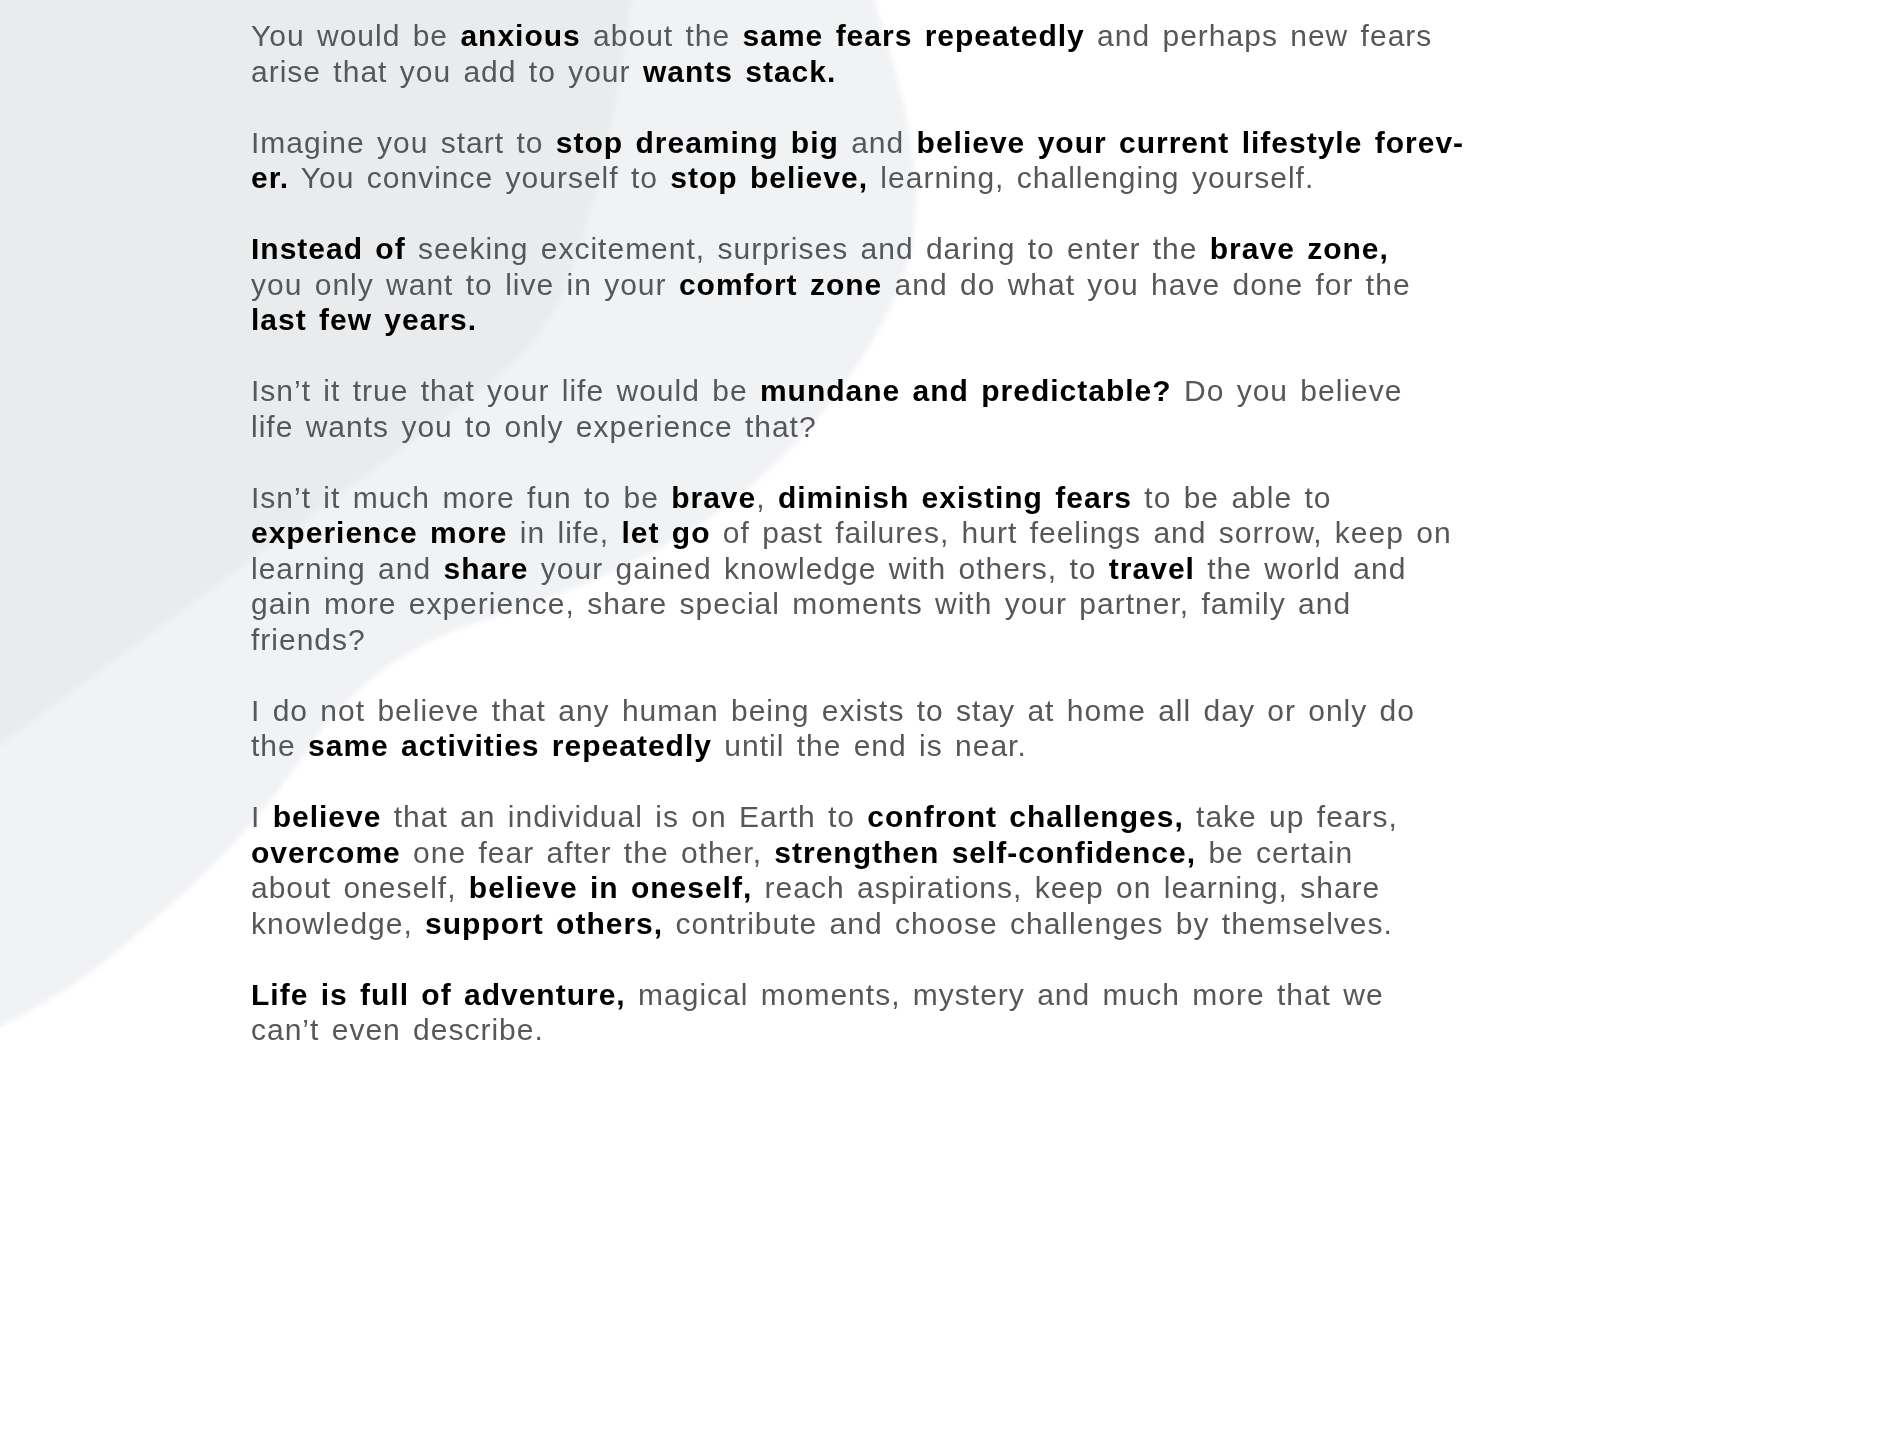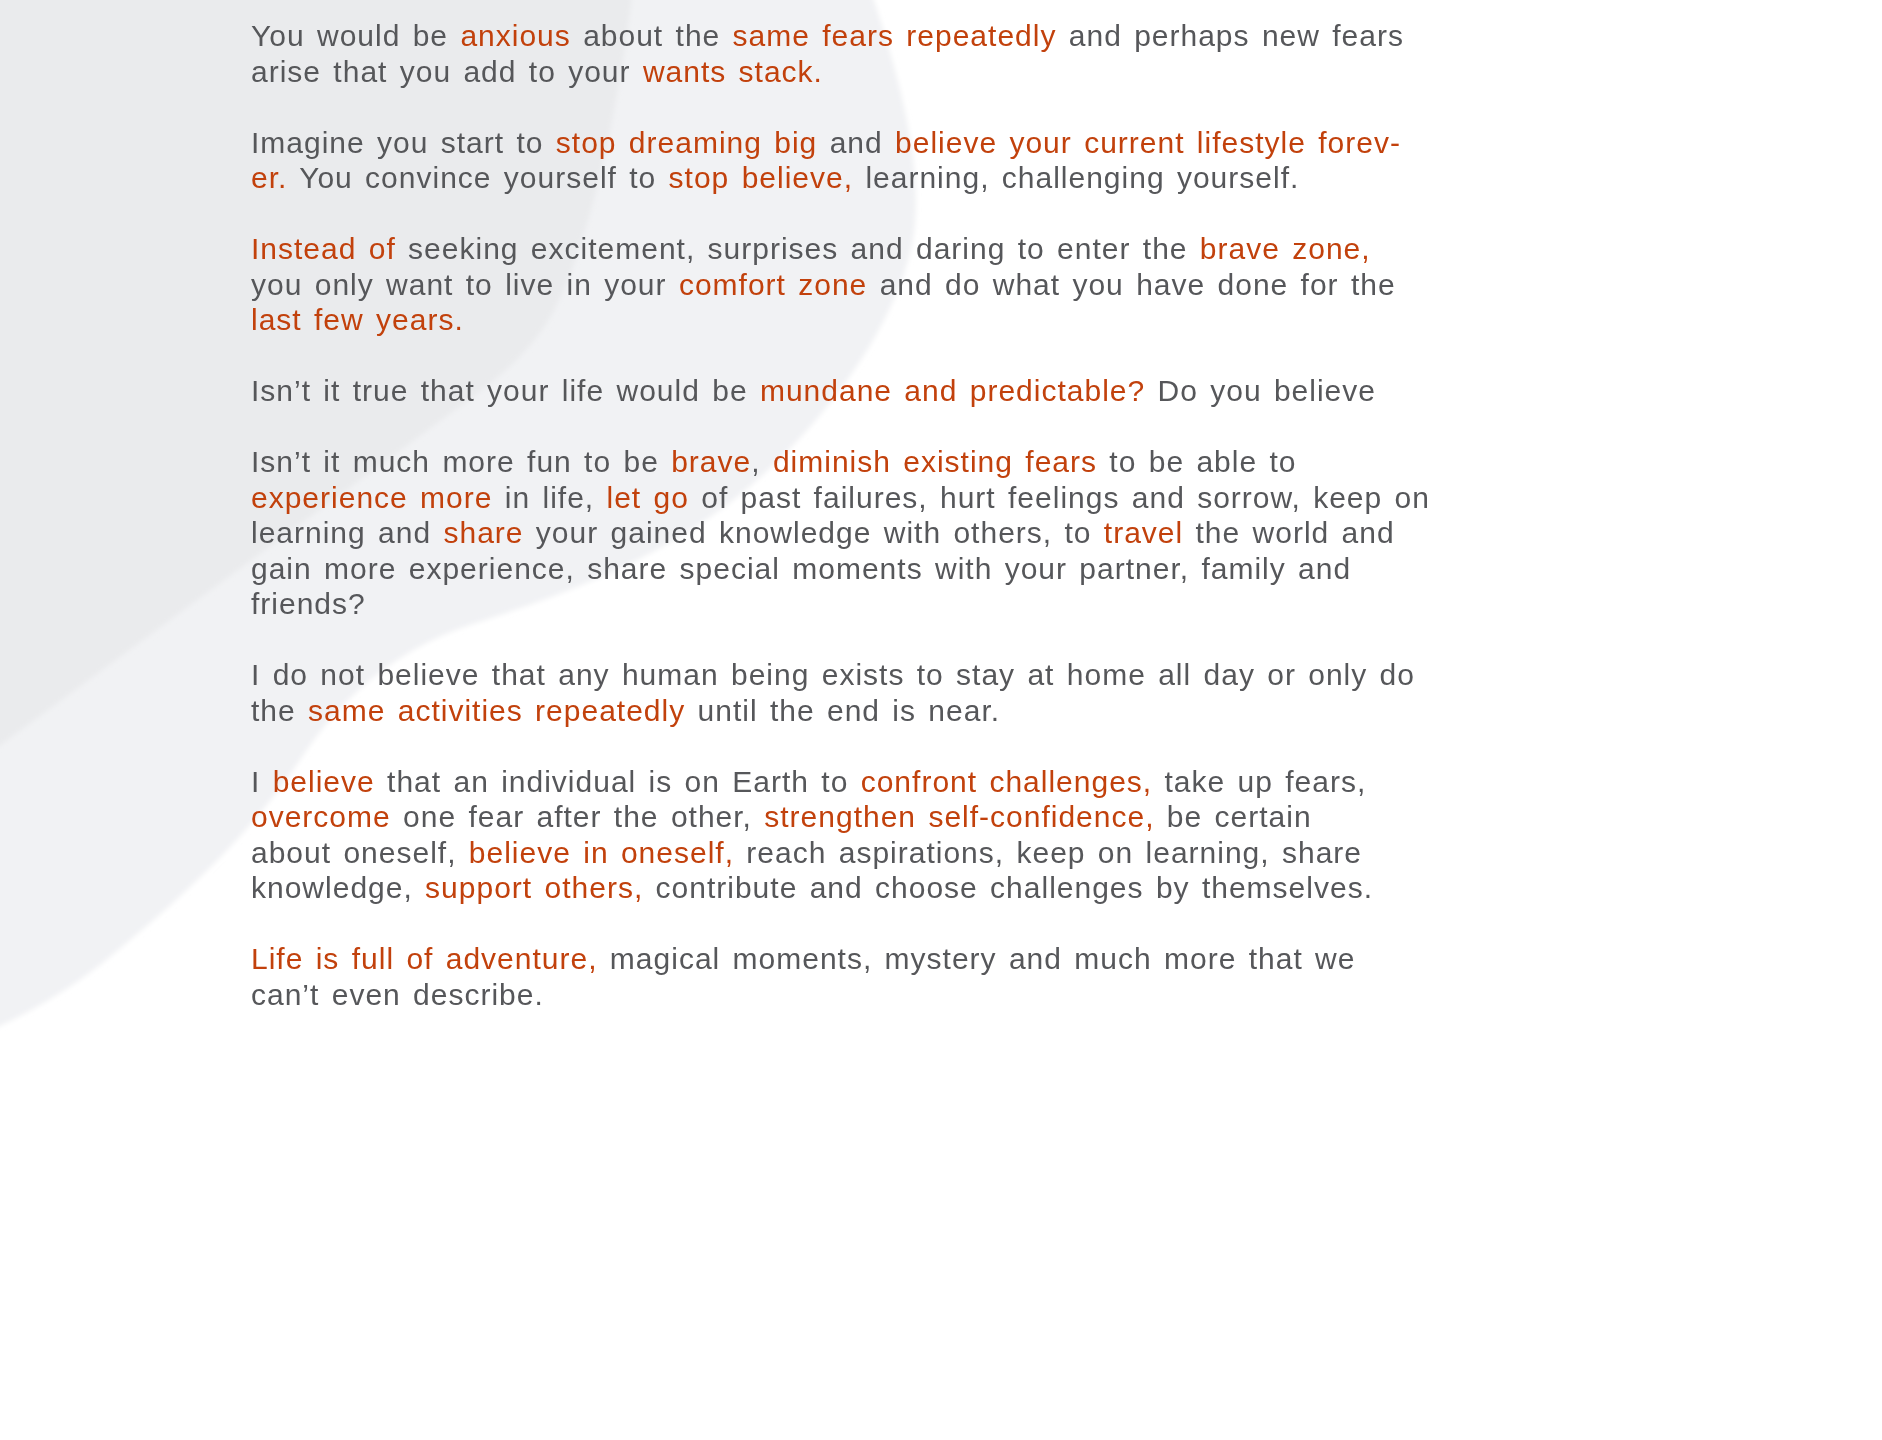--- a/index.html
+++ b/index.html
@@ -31,22 +31,22 @@
     font-size: 30px;
     line-height: 35.5px;
     letter-spacing: 1px;
     word-spacing: 3px;
     color: #56575a;
   }
   .text-content p.para {
     margin: 0 0 35.5px 0;
   }
   .text-content strong {
-    font-weight: 400;
-    color: #c2410c;
+    font-weight: 700;
+    color: #000000;
     text-align: right;
   }
 </style>
 </head>
 <body>
 
 <div class="page">
 
   <svg class="bg-decoration" width="1882" height="1440" viewBox="0 0 1882 1440" xmlns="http://www.w3.org/2000/svg">
     <filter id="soften" x="-10%" y="-10%" width="120%" height="120%">
@@ -66,20 +66,20 @@
              C 620 100 592 240 552 314
              C 532 350 500 378 455 410
              L -20 760
              L -20 -20 Z" fill="#eaebed"></path>
   </svg>
 
   <main class="text-content">
       <p class="para"><span>You would be </span><strong>anxious</strong><span> about the </span><strong>same fears repeatedly</strong><span> and perhaps new fears</span><br><span>arise that you add to your </span><strong>wants stack.</strong></p>
       <p class="para"><span>Imagine you start to </span><strong>stop dreaming big</strong><span> and </span><strong>believe your current lifestyle forev-</strong><br><strong>er.</strong><span> You convince yourself to </span><strong>stop believe,</strong><span> learning, challenging yourself.</span></p>
       <p class="para"><strong>Instead of</strong><span> seeking excitement, surprises and daring to enter the </span><strong>brave zone,</strong><br><span>you only want to live in your </span><strong>comfort zone</strong><span> and do what you have done for the</span><br><strong>last few years.</strong></p>
-      <p class="para"><span>Isn’t it true that your life would be </span><strong>mundane and predictable?</strong><span> Do you believe</span><br></p>
+      <p class="para"><span>Isn’t it true that your life would be </span><strong>mundane and predictable?</strong><span> Do you believe</span><br><span>life wants you to only experience that?</span></p>
       <p class="para"><span>Isn’t it much more fun to be </span><strong>brave</strong><span>, </span><strong>diminish existing fears</strong><span> to be able to</span><br><strong>experience more</strong><span> in life, </span><strong>let go</strong><span> of past failures, hurt feelings and sorrow, keep on</span><br><span>learning and </span><strong>share</strong><span> your gained knowledge with others, to </span><strong>travel</strong><span> the world and</span><br><span>gain more experience, share special moments with your partner, family and</span><br><span>friends?</span></p>
       <p class="para"><span>I do not believe that any human being exists to stay at home all day or only do</span><br><span>the </span><strong>same activities repeatedly</strong><span> until the end is near.</span></p>
       <p class="para"><span>I </span><strong>believe</strong><span> that an individual is on Earth to </span><strong>confront challenges,</strong><span> take up fears,</span><br><strong>overcome</strong><span> one fear after the other, </span><strong>strengthen self-confidence,</strong><span> be certain</span><br><span>about oneself, </span><strong>believe in oneself,</strong><span> reach aspirations, keep on learning, share</span><br><span>knowledge, </span><strong>support others,</strong><span> contribute and choose challenges by themselves.</span></p>
       <p class="para"><strong>Life is full of adventure,</strong><span> magical moments, mystery and much more that we</span><br><span>can’t even describe.</span></p>
     </main>
 
 </div>
 
 </body></html>

